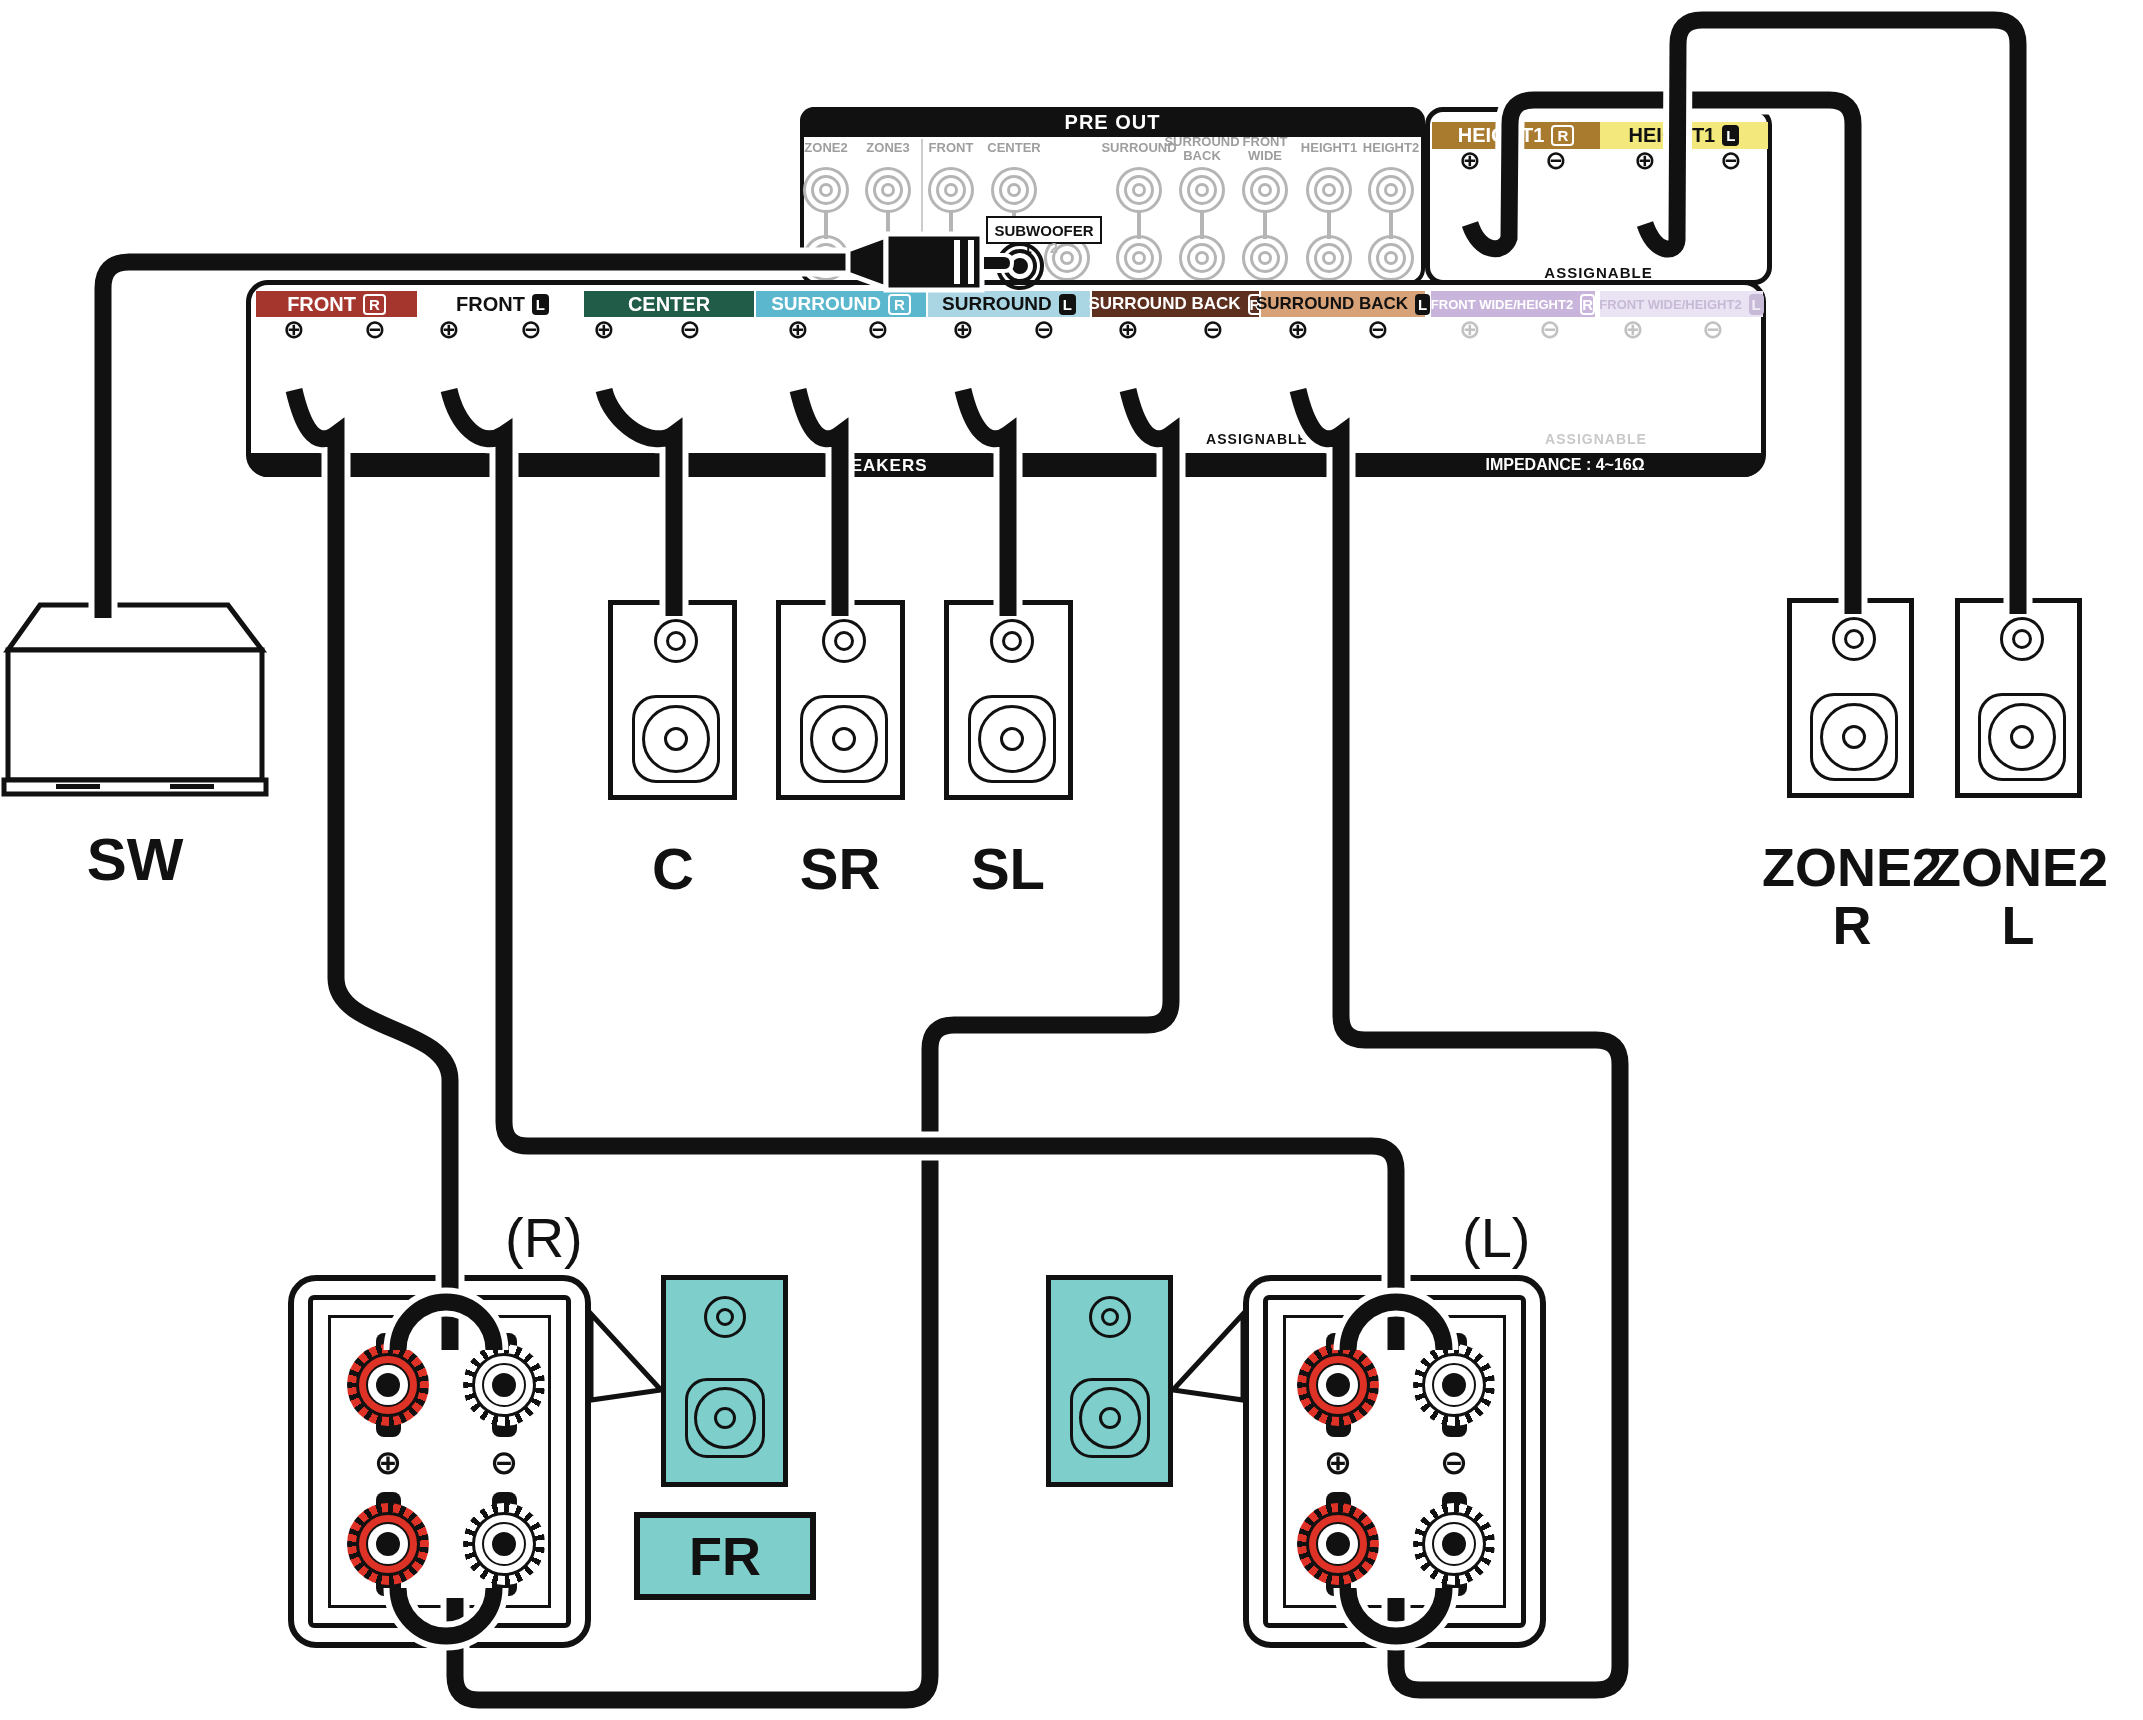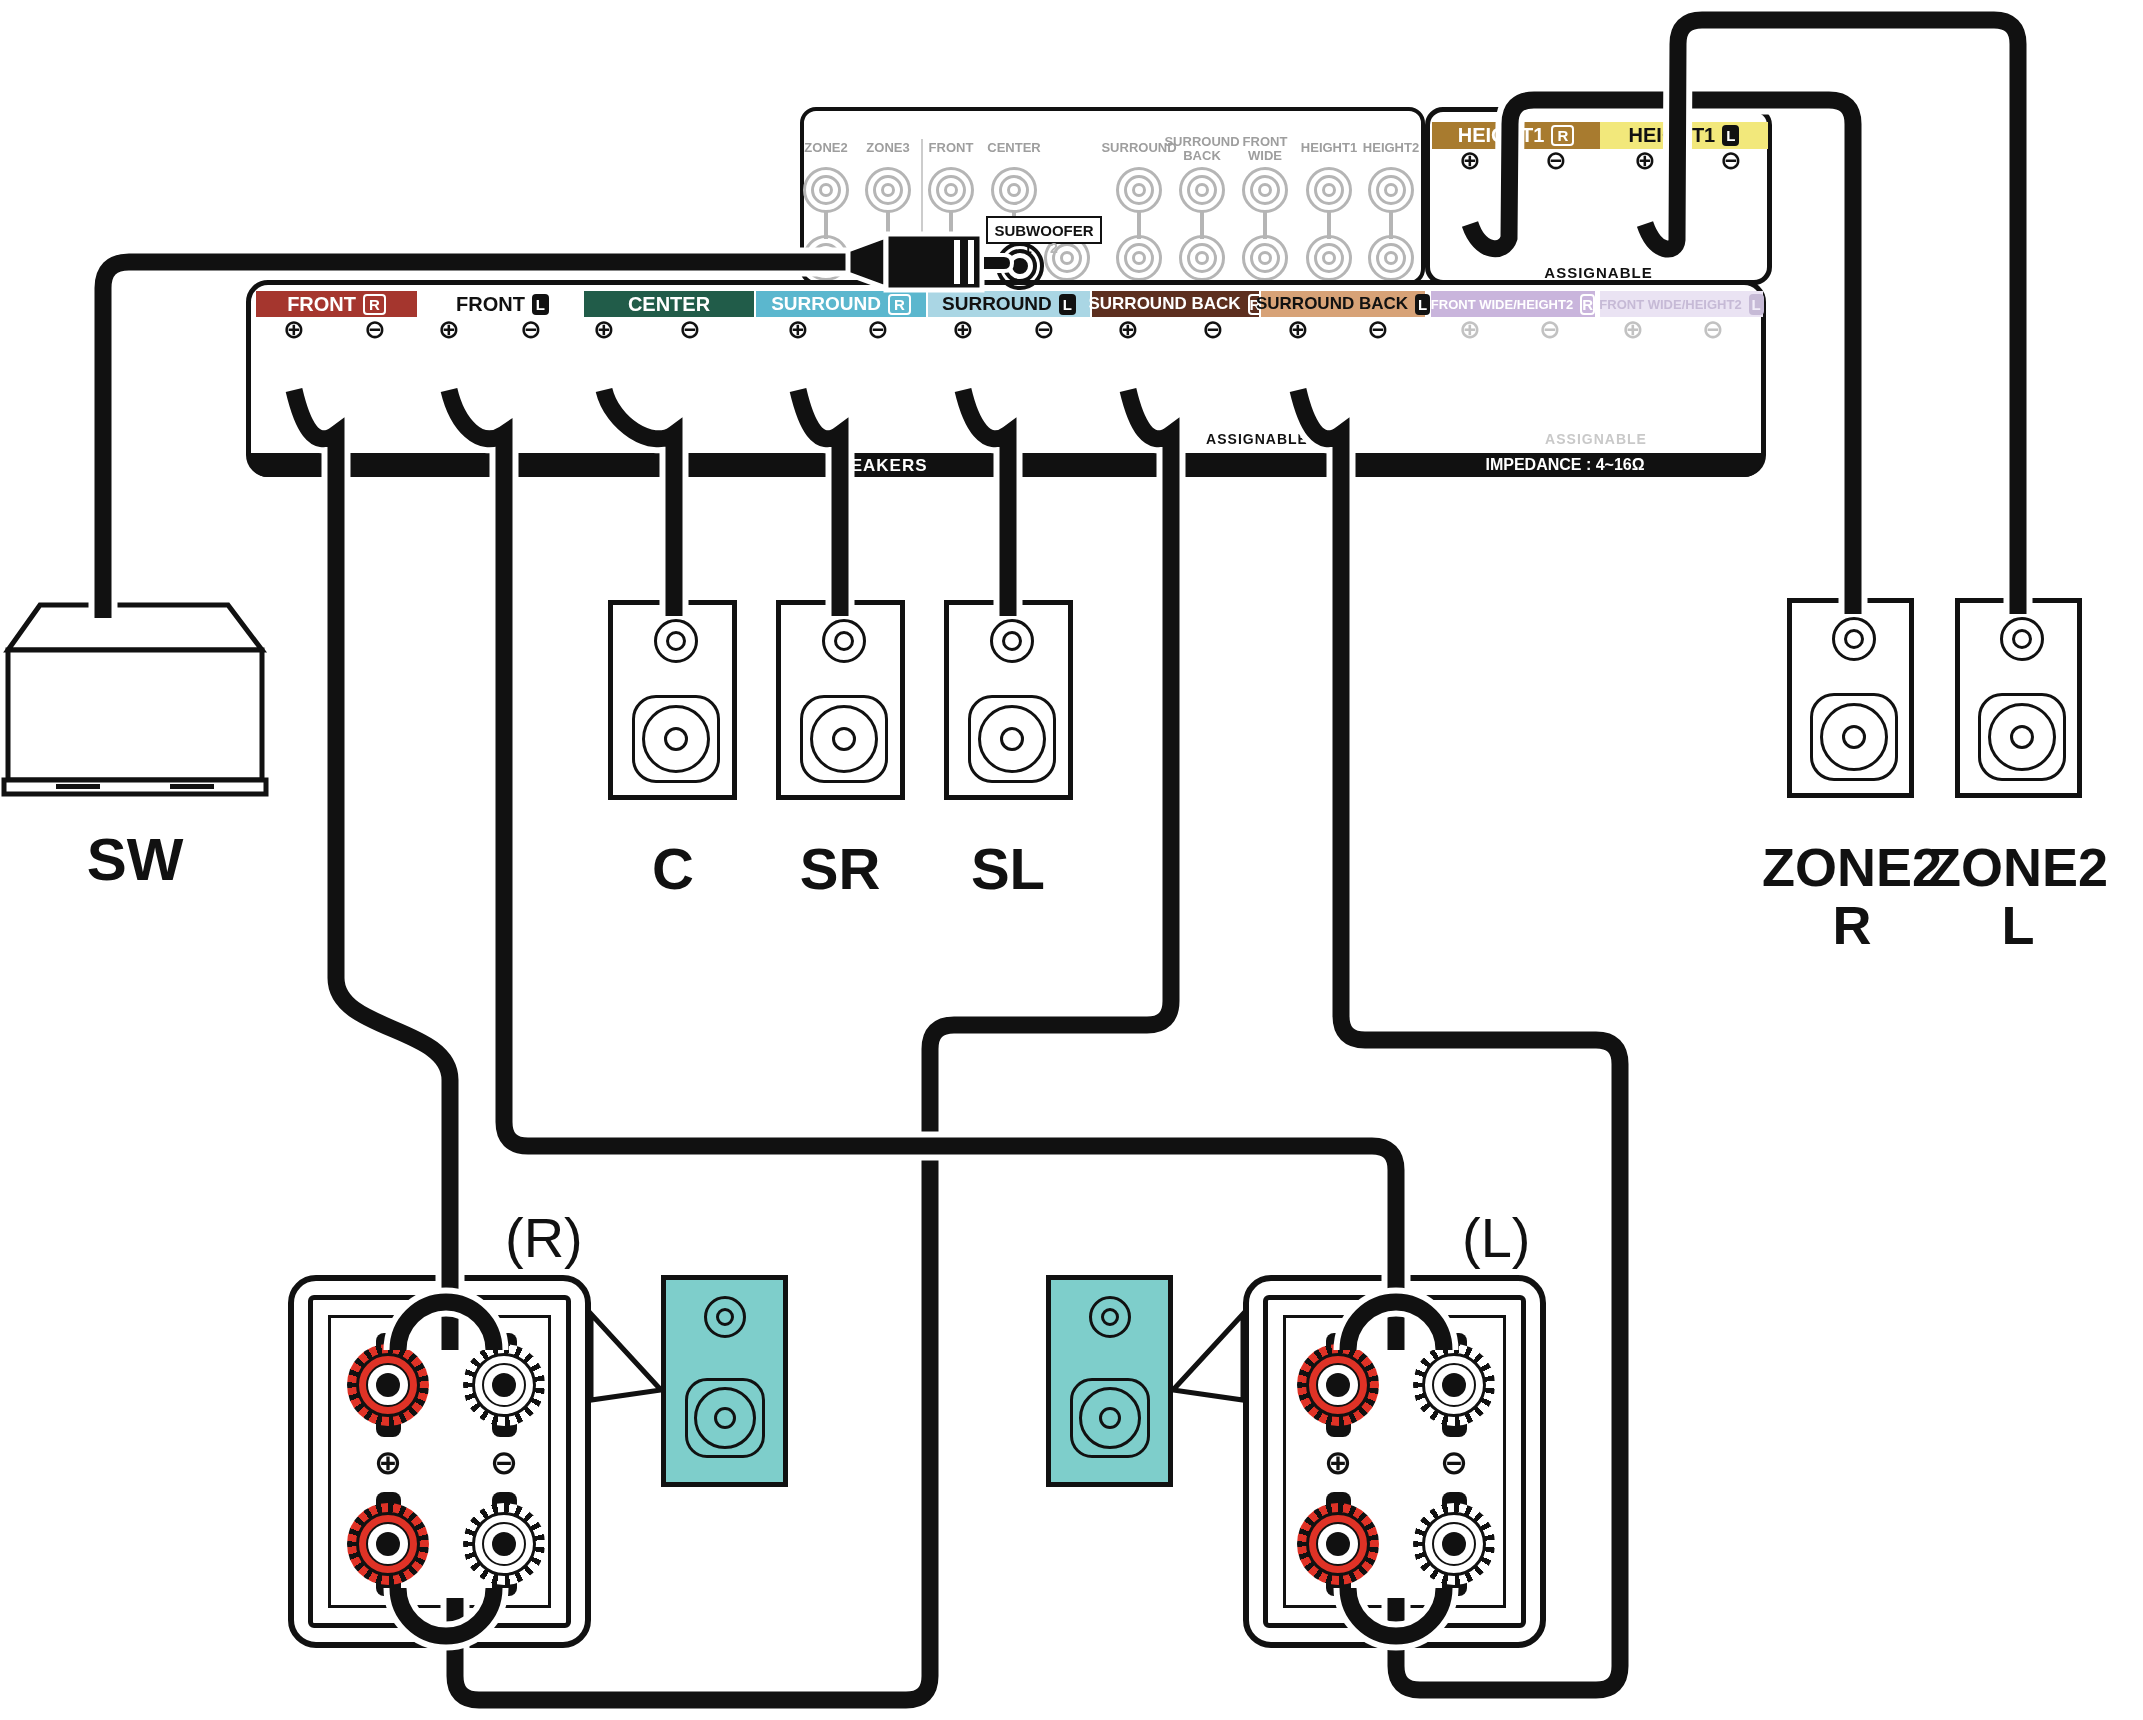--- a/index.html
+++ b/index.html
@@ -28,20 +28,23 @@
   .plab{position:absolute;color:#9e9e9e;font-weight:bold;text-align:center;white-space:pre-line;
         line-height:1.05;transform:translateX(-50%)}
   svg#cables{position:absolute;left:0;top:0;z-index:9;pointer-events:none}
   .z1{z-index:1}.z2{z-index:2}.z3{z-index:3}.z4{z-index:4}
 </style>
 </head>
 <body>
 
 <div id="canvas">
     <div class="panel z1" style="left: 800px; top: 107px; width: 625px; height: 178px; border: 4px solid rgb(17, 17, 17); border-radius: 16px;">
+      <div class="hdr" style="left: -4px; top: -4px; width: 625px; height: 30px; border-radius: 14px 14px 0px 0px; font-size: 20px;">
+        <span style="position: static;">PRE OUT</span>
+      </div>
       <div class="plab" style="left: 22px; top: 30px; font-size: 13px;">ZONE2</div>
       <div class="plab" style="left: 84px; top: 30px; font-size: 13px;">ZONE3</div>
       <div class="plab" style="left: 147px; top: 30px; font-size: 13px;">FRONT</div>
       <div class="plab" style="left: 210px; top: 30px; font-size: 13px;">CENTER</div>
       <div class="plab" style="left: 335px; top: 30px; font-size: 13px;">SURROUND</div>
       <div class="plab" style="left: 398px; top: 24px; font-size: 13px;">SURROUND
 BACK</div>
       <div class="plab" style="left: 461px; top: 24px; font-size: 13px;">FRONT
 WIDE</div>
       <div class="plab" style="left: 525px; top: 30px; font-size: 13px;">HEIGHT1</div>
@@ -530,20 +533,23 @@
       </div>
     </div>
     <div class="abs z4" style="left: 1046px; top: 1275px; width: 127px; height: 212px; background: rgb(126, 206, 203); border: 5px solid rgb(17, 17, 17); box-sizing: border-box;">
       <div class="abs" style="left: 38px; top: 16px; width: 42px; height: 42px; border: 3px solid rgb(17, 17, 17); border-radius: 50%; box-sizing: border-box;">
         <i style="position: absolute; inset: 9px; border: 3px solid rgb(17, 17, 17); border-radius: 50%;"></i>
       </div>
       <div class="abs" style="left: 19px; top: 98px; width: 80px; height: 80px; border: 3px solid rgb(17, 17, 17); border-radius: 22px; box-sizing: border-box;">
         <i style="position: absolute; inset: 6px; border: 3px solid rgb(17, 17, 17); border-radius: 50%;"></i>
         <i style="position: absolute; inset: 26px; border: 3px solid rgb(17, 17, 17); border-radius: 50%;"></i>
       </div>
+    </div>
+    <div class="abs z4" style="left: 634px; top: 1512px; width: 182px; height: 88px; background: rgb(126, 206, 203); border: 6px solid rgb(17, 17, 17); box-sizing: border-box; display: flex; align-items: center; justify-content: center; font-weight: bold; font-size: 54px;">
+      <span style="position: static;">FR</span>
     </div>
     <svg id="cables" width="2143" height="1720">
       <path d="M40 605 L228 605 L262 650 L8 650 Z" fill="#fff" stroke="#111" stroke-width="5"></path>
       <path d="M8 650 H262 V780 H8 Z" fill="#fff" stroke="#111" stroke-width="5"></path>
       <path d="M4 780 H266 V794 H4 Z" fill="#fff" stroke="#111" stroke-width="5"></path>
       <path d="M56 784 H100 V789 H56 Z M170 784 H214 V789 H170 Z" fill="#111" stroke="none" stroke-width="0"></path>
       <path d="M591 1314 L661 1390 L591 1400 Z" fill="#fff" stroke="#111" stroke-width="5"></path>
       <path d="M1243 1314 L1173 1390 L1243 1400 Z" fill="#fff" stroke="#111" stroke-width="5"></path>
       <path d="M998 266 a22 22 0 1 0 44 0 a22 22 0 1 0 -44 0" fill="none" stroke="#111" stroke-width="4"></path>
       <path d="M1005 266 a15 15 0 1 0 30 0 a15 15 0 1 0 -30 0" fill="none" stroke="#111" stroke-width="4"></path>

